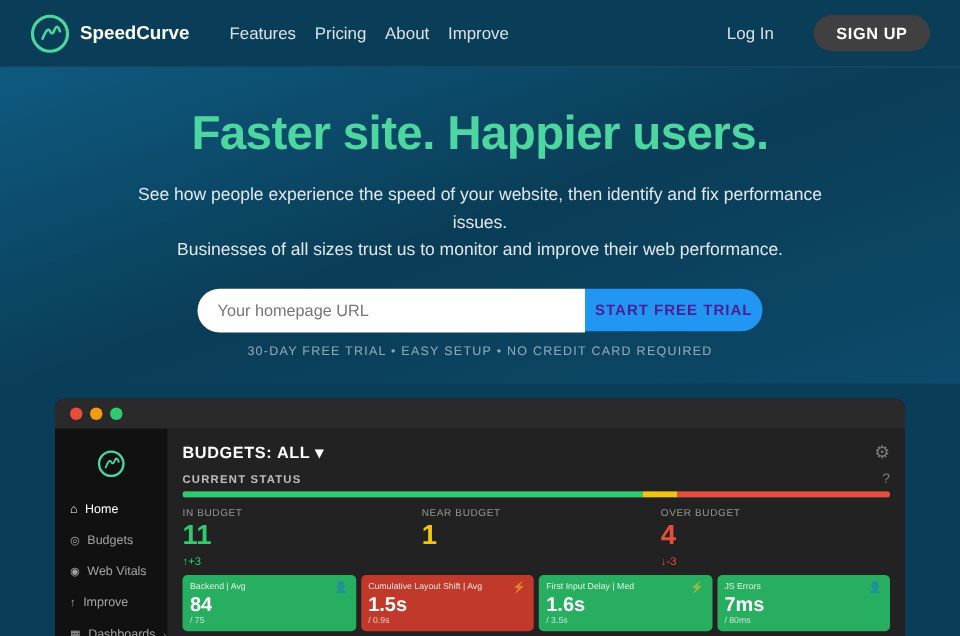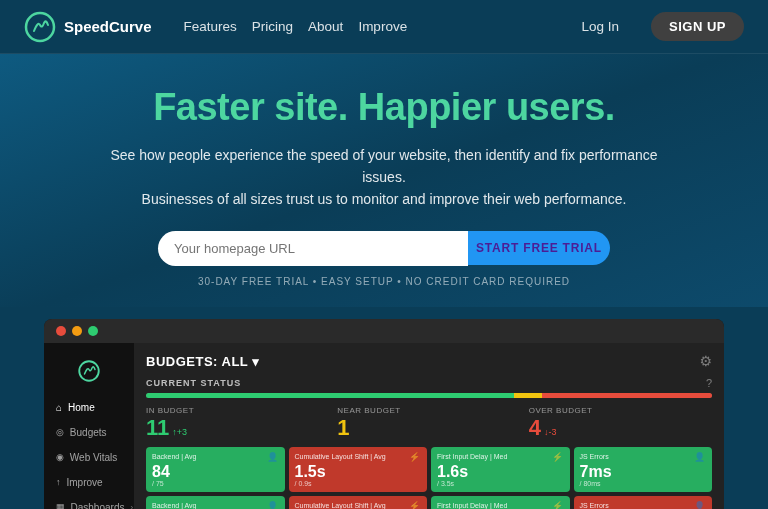--- a/index.html
+++ b/index.html
@@ -250,20 +250,21 @@
       color: rgba(255,255,255,0.5);
       font-size: 8px;
       text-transform: uppercase;
       letter-spacing: 0.5px;
       margin-bottom: 0;
     }
     .budget-num {
       display: flex;
       align-items: baseline;
       gap: 3px;
+      flex-direction: column;
     }
     .budget-big {
       font-size: 22px;
       font-weight: 700;
     }
     .budget-big.green { color: #2ecc71; }
     .budget-big.yellow { color: #f1c40f; }
     .budget-big.red { color: #e74c3c; }
     .budget-delta {
       font-size: 9px;

